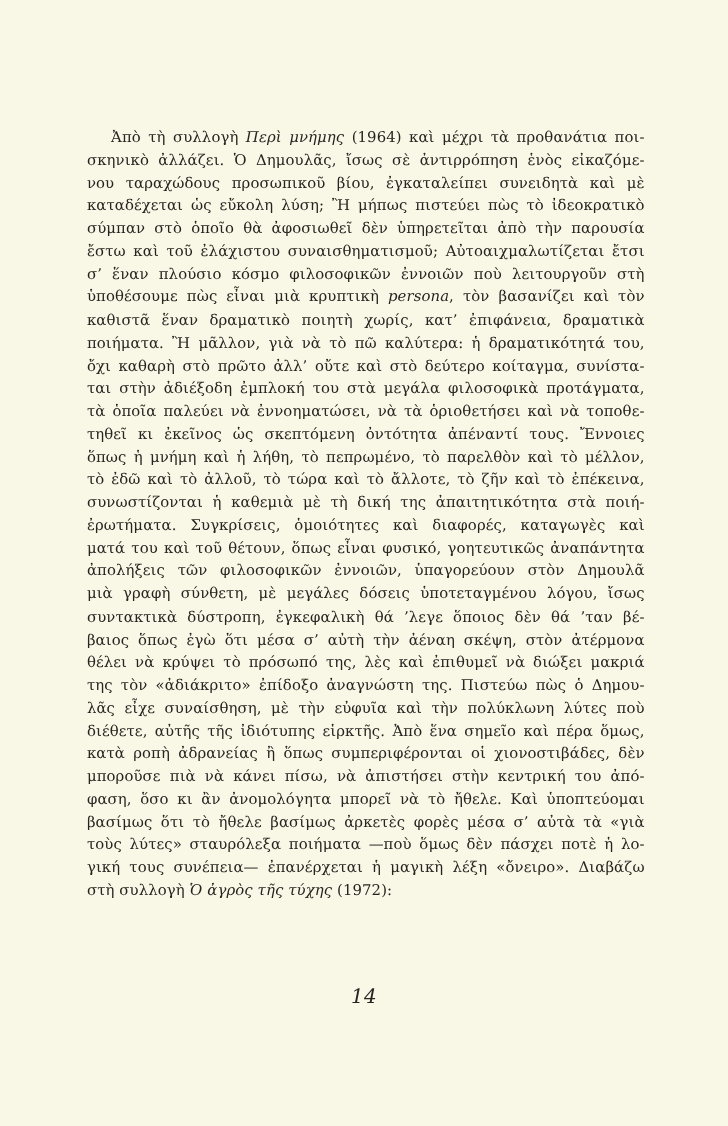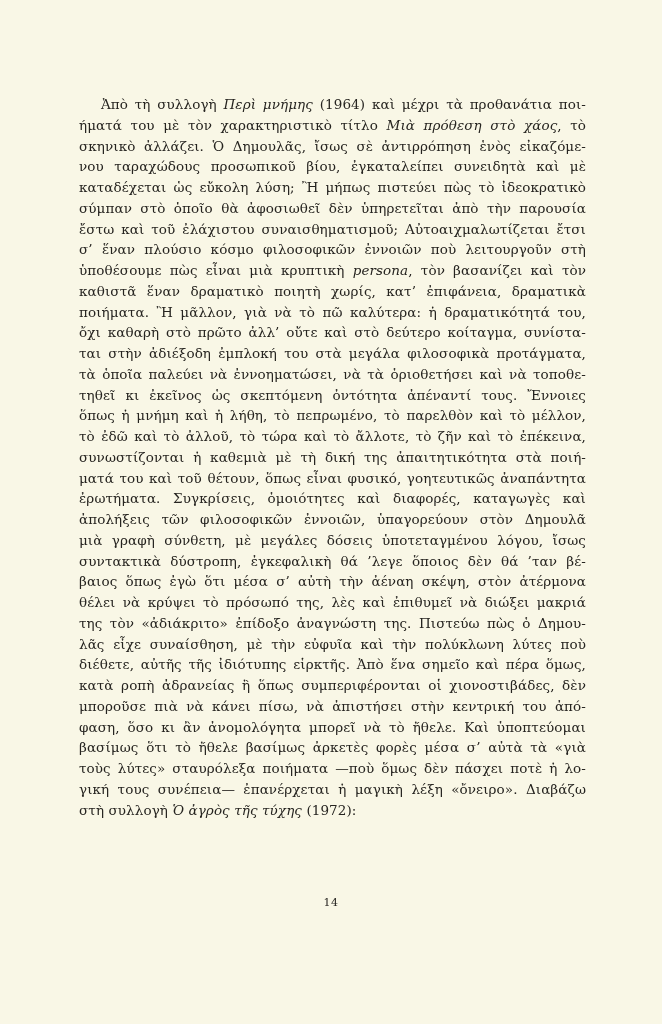--- a/index.html
+++ b/index.html
@@ -28,63 +28,64 @@
     line-height: 20.75px;
     height: 20.75px;
     text-align: justify;
     text-align-last: justify;
     overflow: hidden;
     white-space: normal;
     letter-spacing: 0.1px;
   }
   .line.first {
     text-indent: 22px;
+    margin-top: 21px;
   }
   .line.last {
     text-align: right;
     text-align-last: left;
   }
   .italic {
     font-style: italic;
   }
   .page-number {
     position: absolute;
     top: 896px;
     left: 0;
     width: 662px;
     text-align: center;
-    font-size: 11px;
+    font-size: 18px;
     letter-spacing: 0.5px;
+    font-style: italic;
   }
 </style>
 </head>
 <body>
 
 <div class="page">
   <div class="text-block">
       <div class="line first"><span>Ἀπὸ τὴ συλλογὴ </span><span class="italic">Περὶ μνήμης</span><span> (1964) καὶ μέχρι τὰ προθανάτια ποι-</span></div>
-      <div class="line"><span>ήματά του μὲ τὸν χαρακτηριστικὸ τίτλο </span><span class="italic">Μιὰ πρόθεση στὸ χάος</span><span>, τὸ</span></div>
       <div class="line"><span>σκηνικὸ ἀλλάζει. Ὁ Δημουλᾶς, ἴσως σὲ ἀντιρρόπηση ἑνὸς εἰκαζόμε-</span></div>
       <div class="line"><span>νου ταραχώδους προσωπικοῦ βίου, ἐγκαταλείπει συνειδητὰ καὶ μὲ</span></div>
       <div class="line"><span>καταδέχεται ὡς εὔκολη λύση; Ἢ μήπως πιστεύει πὼς τὸ ἰδεοκρατικὸ</span></div>
       <div class="line"><span>σύμπαν στὸ ὁποῖο θὰ ἀφοσιωθεῖ δὲν ὑπηρετεῖται ἀπὸ τὴν παρουσία</span></div>
       <div class="line"><span>ἔστω καὶ τοῦ ἐλάχιστου συναισθηματισμοῦ; Αὐτοαιχμαλωτίζεται ἔτσι</span></div>
       <div class="line"><span>σ’ ἕναν πλούσιο κόσμο φιλοσοφικῶν ἐννοιῶν ποὺ λειτουργοῦν στὴ</span></div>
       <div class="line"><span>ὑποθέσουμε πὼς εἶναι μιὰ κρυπτικὴ </span><span class="italic">persona</span><span>, τὸν βασανίζει καὶ τὸν</span></div>
       <div class="line"><span>καθιστᾶ ἕναν δραματικὸ ποιητὴ χωρίς, κατ’ ἐπιφάνεια, δραματικὰ</span></div>
       <div class="line"><span>ποιήματα. Ἢ μᾶλλον, γιὰ νὰ τὸ πῶ καλύτερα: ἡ δραματικότητά του,</span></div>
       <div class="line"><span>ὄχι καθαρὴ στὸ πρῶτο ἀλλ’ οὔτε καὶ στὸ δεύτερο κοίταγμα, συνίστα-</span></div>
       <div class="line"><span>ται στὴν ἀδιέξοδη ἐμπλοκή του στὰ μεγάλα φιλοσοφικὰ προτάγματα,</span></div>
       <div class="line"><span>τὰ ὁποῖα παλεύει νὰ ἐννοηματώσει, νὰ τὰ ὁριοθετήσει καὶ νὰ τοποθε-</span></div>
       <div class="line"><span>τηθεῖ κι ἐκεῖνος ὡς σκεπτόμενη ὀντότητα ἀπέναντί τους. Ἔννοιες</span></div>
       <div class="line"><span>ὅπως ἡ μνήμη καὶ ἡ λήθη, τὸ πεπρωμένο, τὸ παρελθὸν καὶ τὸ μέλλον,</span></div>
       <div class="line"><span>τὸ ἐδῶ καὶ τὸ ἀλλοῦ, τὸ τώρα καὶ τὸ ἄλλοτε, τὸ ζῆν καὶ τὸ ἐπέκεινα,</span></div>
       <div class="line"><span>συνωστίζονται ἡ καθεμιὰ μὲ τὴ δική της ἀπαιτητικότητα στὰ ποιή-</span></div>
+      <div class="line"><span>ἐρωτήματα. Συγκρίσεις, ὁμοιότητες καὶ διαφορές, καταγωγὲς καὶ</span></div>
       <div class="line"><span>ματά του καὶ τοῦ θέτουν, ὅπως εἶναι φυσικό, γοητευτικῶς ἀναπάντητα</span></div>
-      <div class="line"><span>ἐρωτήματα. Συγκρίσεις, ὁμοιότητες καὶ διαφορές, καταγωγὲς καὶ</span></div>
       <div class="line"><span>ἀπολήξεις τῶν φιλοσοφικῶν ἐννοιῶν, ὑπαγορεύουν στὸν Δημουλᾶ</span></div>
       <div class="line"><span>μιὰ γραφὴ σύνθετη, μὲ μεγάλες δόσεις ὑποτεταγμένου λόγου, ἴσως</span></div>
       <div class="line"><span>συντακτικὰ δύστροπη, ἐγκεφαλικὴ θά ’λεγε ὅποιος δὲν θά ’ταν βέ-</span></div>
       <div class="line"><span>βαιος ὅπως ἐγὼ ὅτι μέσα σ’ αὐτὴ τὴν ἀέναη σκέψη, στὸν ἀτέρμονα</span></div>
       <div class="line"><span>θέλει νὰ κρύψει τὸ πρόσωπό της, λὲς καὶ ἐπιθυμεῖ νὰ διώξει μακριά</span></div>
       <div class="line"><span>της τὸν «ἀδιάκριτο» ἐπίδοξο ἀναγνώστη της. Πιστεύω πὼς ὁ Δημου-</span></div>
       <div class="line"><span>λᾶς εἶχε συναίσθηση, μὲ τὴν εὐφυῖα καὶ τὴν πολύκλωνη λύτες ποὺ</span></div>
       <div class="line"><span>διέθετε, αὐτῆς τῆς ἰδιότυπης εἱρκτῆς. Ἀπὸ ἕνα σημεῖο καὶ πέρα ὅμως,</span></div>
       <div class="line"><span>κατὰ ροπὴ ἀδρανείας ἢ ὅπως συμπεριφέρονται οἱ χιονοστιβάδες, δὲν</span></div>
       <div class="line"><span>μποροῦσε πιὰ νὰ κάνει πίσω, νὰ ἀπιστήσει στὴν κεντρική του ἀπό-</span></div>

